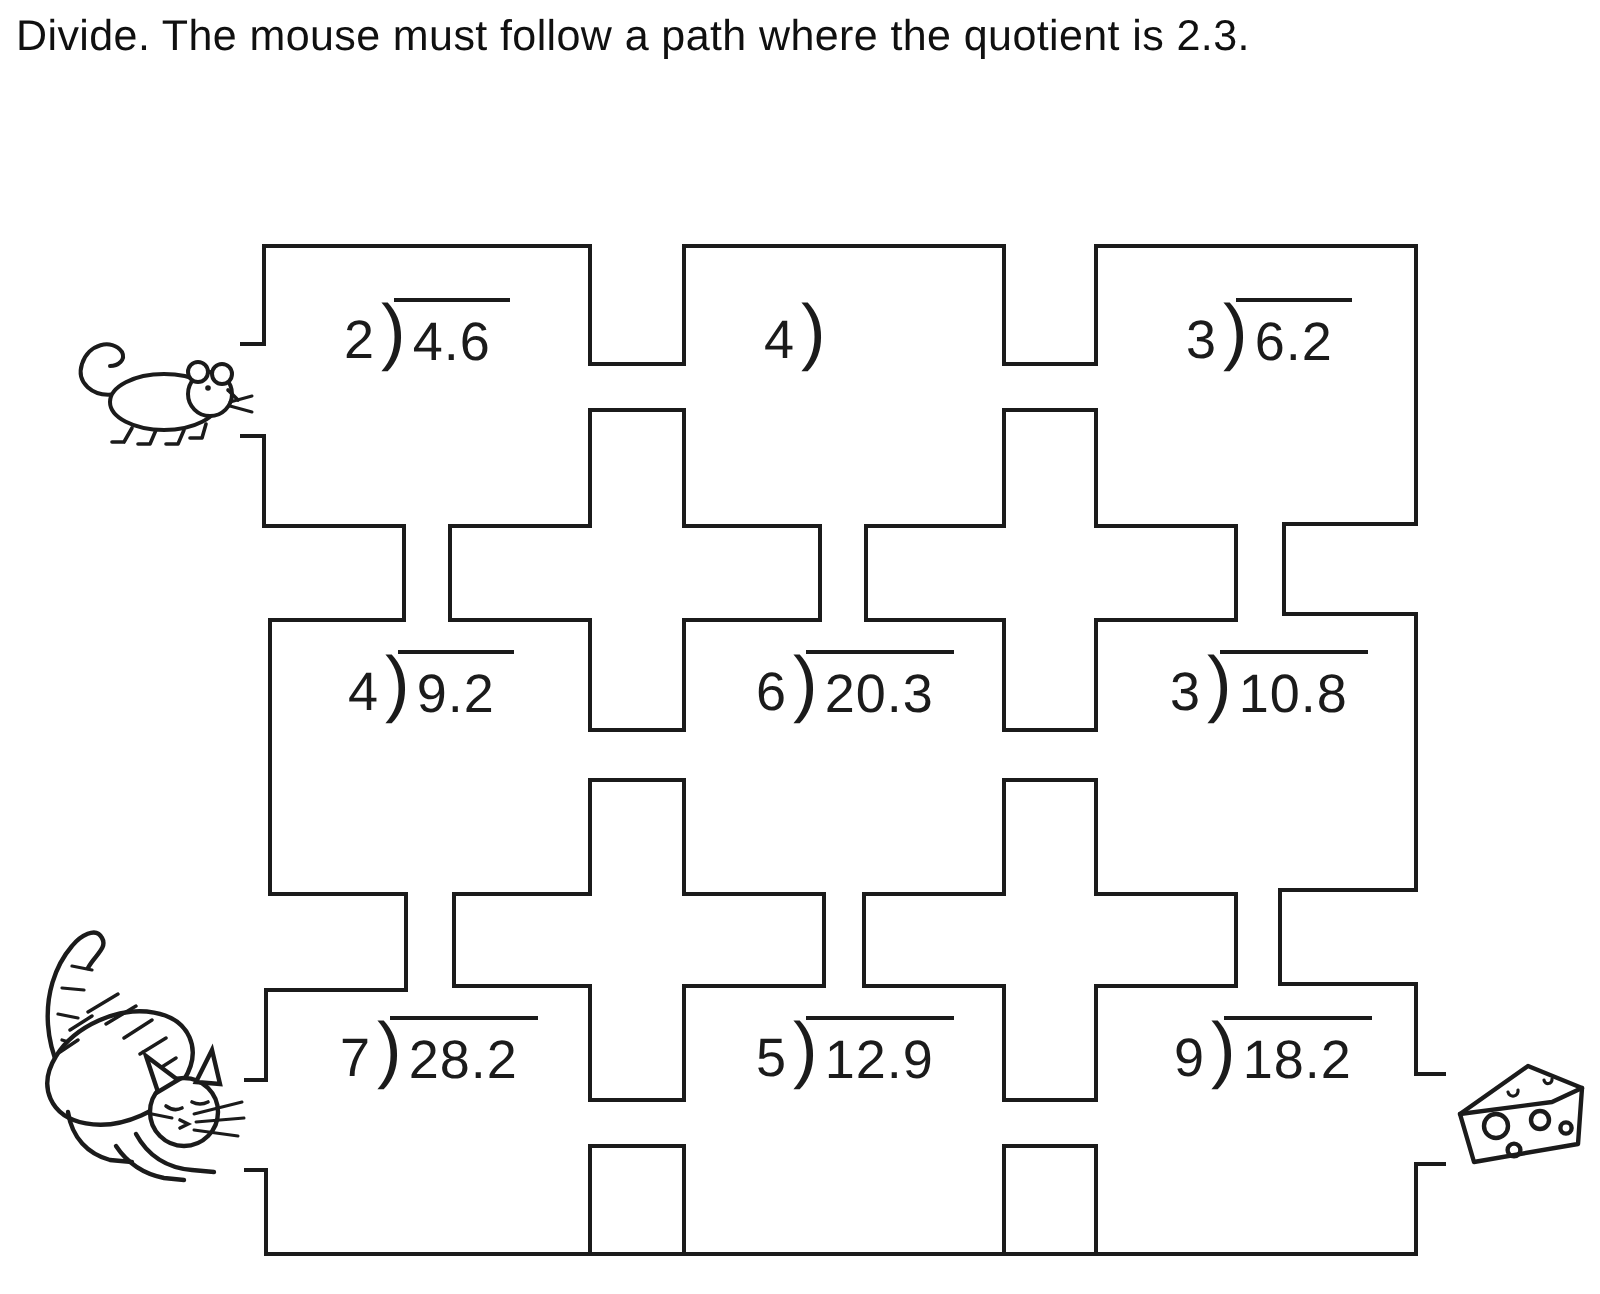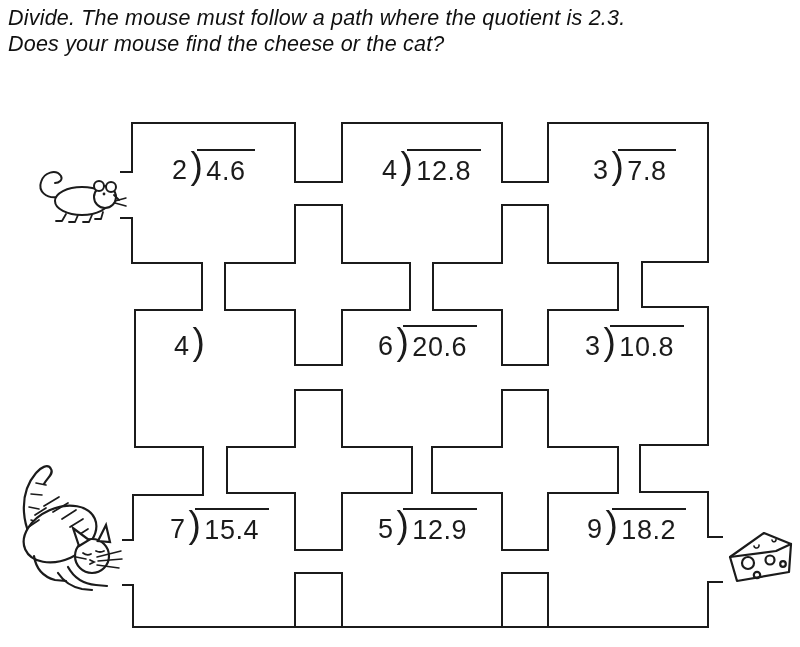--- a/index.html
+++ b/index.html
@@ -1,38 +1,37 @@
 <!DOCTYPE html>
 <html><head>
 <meta charset="utf-8">
 <style>
   html,body{margin:0;padding:0;background:#ffffff;}
   #page{position:relative;width:800px;height:647px;background:#ffffff;overflow:hidden;
         font-family:"Liberation Sans",sans-serif;}
   .hdr{position:absolute;left:8px;top:5px;color:#101010;font-size:21.5px;line-height:26px;
-       letter-spacing:0.2px;white-space:nowrap;font-style:italic;}
+       letter-spacing:0.2px;white-space:nowrap;}
   #maze-svg{position:absolute;left:0;top:0;}
   .prob{position:absolute;display:flex;align-items:flex-start;color:#1b1b1b;
         font-size:27px;letter-spacing:0.5px;white-space:nowrap;}
   .dvr{margin-top:9px;line-height:1;}
   .brkt{font-size:37px;line-height:1;margin-left:3px;transform:translateY(-1px);font-weight:300;}
   .dvd{margin-top:1px;margin-left:-6px;border-top:2.4px solid #1b1b1b;
        padding:7px 10px 0 9px;line-height:1;text-align:right;}
   .p1{left:172px;top:148px}.p2{left:382px;top:148px}.p3{left:593px;top:148px}
   .p4{left:174px;top:324px}.p5{left:378px;top:324px}.p6{left:585px;top:324px}
   .p7{left:170px;top:507px}.p8{left:378px;top:507px}.p9{left:587px;top:507px}
 </style>
 </head>
 <body>
 
 <div id="page">
 
   <div class="hdr">
     <div>Divide. The mouse must follow a path where the quotient is 2.3.</div>
-    <div>Does your mouse find the cheese or the cat?</div>
   </div>
 
   <svg id="maze-svg" width="800" height="647" viewBox="0 0 800 647">
 
     <g fill="none" stroke="#1b1b1b" stroke-width="2.4" shape-rendering="crispEdges">
       <path d="M120,172 L132,172 L132,123 L295,123 L295,182 L342,182 L342,123 L502,123 L502,182 L548,182 L548,123 L708,123 L708,262 L642,262 L642,307 L708,307 L708,445 L640,445 L640,492 L708,492 L708,537 L723,537"></path>
       <path d="M723,582 L708,582 L708,627 L133,627 L133,585 L122,585"></path>
       <path d="M122,540 L133,540 L133,495 L203,495 L203,447 L135,447 L135,310 L202,310 L202,263 L132,263 L132,218 L120,218"></path>
       <path d="M295,205 L342,205 L342,263 L410,263 L410,310 L342,310 L342,365 L295,365 L295,310 L225,310 L225,263 L295,263 Z"></path>
       <path d="M502,205 L548,205 L548,263 L618,263 L618,310 L548,310 L548,365 L502,365 L502,310 L433,310 L433,263 L502,263 Z"></path>
@@ -82,45 +81,45 @@
   </svg>
 
   <div class="prob p1">
     <span class="dvr">2</span>
       <span class="brkt">)</span>
       <span class="dvd">4.6</span>
   </div>
   <div class="prob p2">
     <span class="dvr">4</span>
       <span class="brkt">)</span>
-      <span class="dvd">12.8</span>
   </div>
   <div class="prob p3">
     <span class="dvr">3</span>
       <span class="brkt">)</span>
-      <span class="dvd">7.8</span>
+      <span class="dvd">6.2</span>
   </div>
   <div class="prob p4">
     <span class="dvr">4</span>
       <span class="brkt">)</span>
+      <span class="dvd">9.2</span>
   </div>
   <div class="prob p5">
     <span class="dvr">6</span>
       <span class="brkt">)</span>
-      <span class="dvd">20.6</span>
+      <span class="dvd">20.3</span>
   </div>
   <div class="prob p6">
     <span class="dvr">3</span>
       <span class="brkt">)</span>
       <span class="dvd">10.8</span>
   </div>
   <div class="prob p7">
     <span class="dvr">7</span>
       <span class="brkt">)</span>
-      <span class="dvd">15.4</span>
+      <span class="dvd">28.2</span>
   </div>
   <div class="prob p8">
     <span class="dvr">5</span>
       <span class="brkt">)</span>
       <span class="dvd">12.9</span>
   </div>
   <div class="prob p9">
     <span class="dvr">9</span>
       <span class="brkt">)</span>
       <span class="dvd">18.2</span>

